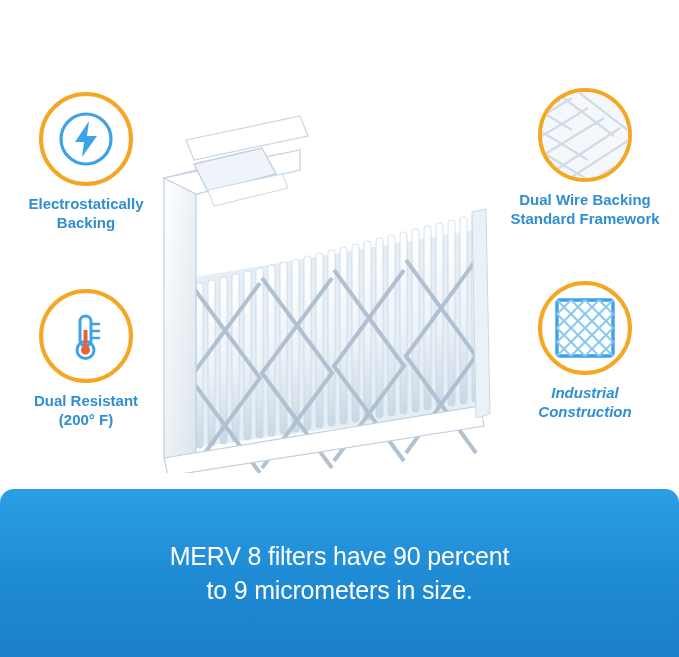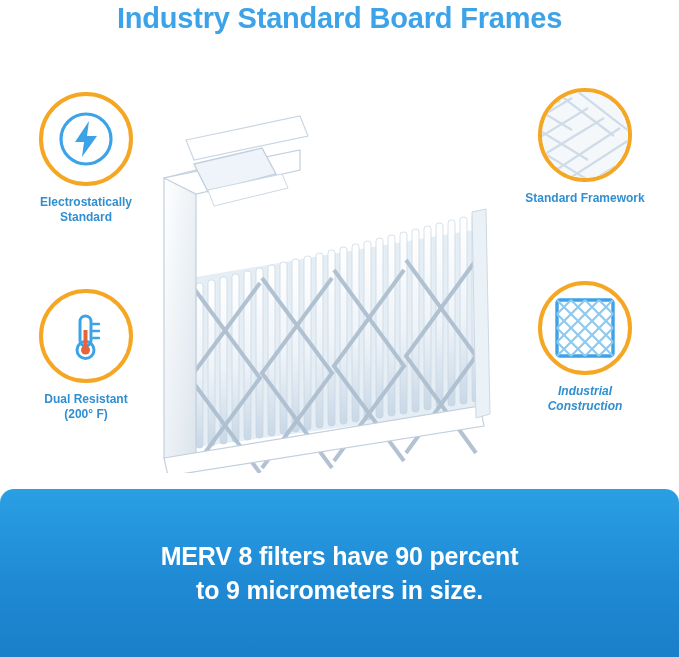--- a/index.html
+++ b/index.html
@@ -50,21 +50,21 @@
     margin: 0 auto;
     position: relative;
     overflow: hidden;
     box-sizing: border-box;
     display: flex;
     align-items: center;
     justify-content: center;
   }
   .feature-label {
     margin-top: 9px;
-    font-size: 12px;
+    font-size: 15px;
     font-weight: bold;
     color: #2f8fd0;
     line-height: 1.25;
   }
   .feature-label .sub {
     display: block;
   }
 
   .f-elec { left: 6px;  top: 92px; }
   .f-heat { left: 6px;  top: 289px; }
@@ -93,33 +93,32 @@
     background: linear-gradient(180deg, #2a9fe4 0%, #1f8ad4 55%, #1b7fc9 100%);
     border-radius: 14px 14px 0 0;
     display: flex;
     align-items: center;
     justify-content: center;
   }
   .banner-text {
     color: #ffffff;
     text-align: center;
     font-size: 25px;
-    font-weight: bold;
+    font-weight: normal;
     line-height: 1.38;
     padding: 0 40px;
     letter-spacing: -0.2px;
   }
   .banner-text .line { display: block; }
 </style>
 </head>
 <body>
 
 <div class="page">
 
-  <div class="title">Industry Standard Board Frames</div>
 
   <div class="filter-art">
     <svg width="350" height="395" viewBox="0 0 350 395" xmlns="http://www.w3.org/2000/svg">
       <defs>
         <linearGradient id="pleatG" x1="0" y1="0" x2="0" y2="1">
           <stop offset="0%" stop-color="#ffffff"></stop>
           <stop offset="55%" stop-color="#eef3f8"></stop>
           <stop offset="100%" stop-color="#c9d8e6"></stop>
         </linearGradient>
         <linearGradient id="frameG" x1="0" y1="0" x2="1" y2="1">
@@ -186,21 +185,21 @@
 
   <div class="feature f-elec">
     <div class="badge">
       <svg class="bolt-svg" width="60" height="60" viewBox="0 0 60 60">
         <circle cx="30" cy="30" r="25" fill="none" stroke="#3da3e8" stroke-width="3.2"></circle>
         <polygon points="33,12 19,33 28,33 26,48 41,27 31,27" fill="#3da3e8"></polygon>
       </svg>
     </div>
     <div class="feature-label">
       <span class="sub">Electrostatically</span>
-      <span class="sub">Standard</span>
+      <span class="sub">Backing</span>
     </div>
   </div>
 
   <div class="feature f-heat">
     <div class="badge">
       <svg class="thermo-svg" width="64" height="64" viewBox="0 0 64 64">
         <rect x="26" y="12" width="11" height="30" rx="5.5" fill="none" stroke="#3da3e8" stroke-width="3"></rect>
         <circle cx="31.5" cy="46" r="8.5" fill="none" stroke="#3da3e8" stroke-width="3"></circle>
         <circle cx="31.5" cy="46" r="4.5" fill="#e8623c"></circle>
         <rect x="29.5" y="26" width="4" height="20" fill="#e8623c"></rect>
@@ -219,20 +218,21 @@
     <div class="badge">
       <svg class="mesh-svg" width="86" height="86" viewBox="0 0 86 86">
         <rect x="0" y="0" width="86" height="86" fill="#f4f8fb"></rect>
         <g stroke="#cfdbe6" stroke-width="2.2" fill="none">
           <path d="M-10,10 L18,-6 M-10,30 L30,6 M-10,50 L46,16 M-10,70 L62,26 M2,86 L78,36 M22,90 L90,46 M44,92 L94,62 M64,94 L96,76"></path>
           <path d="M-10,-6 L18,10 M-10,14 L30,38 M-10,34 L46,68 M-10,54 L56,94 M6,-6 L72,44 M26,-8 L88,40 M48,-8 L94,26 M68,-6 L96,12"></path>
         </g>
       </svg>
     </div>
     <div class="feature-label">
+      <span class="sub">Dual Wire Backing</span>
       <span class="sub">Standard Framework</span>
     </div>
   </div>
 
   <div class="feature f-ind">
     <div class="badge">
       <svg class="grid-svg" width="62" height="62" viewBox="0 0 62 62">
         <rect x="3" y="3" width="56" height="56" rx="3" fill="none" stroke="#3da3e8" stroke-width="3.4"></rect>
         <g stroke="#8ec9ef" stroke-width="2.2" fill="none">
           <path d="M3,17 L17,3 M3,31 L31,3 M3,45 L45,3 M3,59 L59,3 M17,59 L59,17 M31,59 L59,31 M45,59 L59,45"></path>

